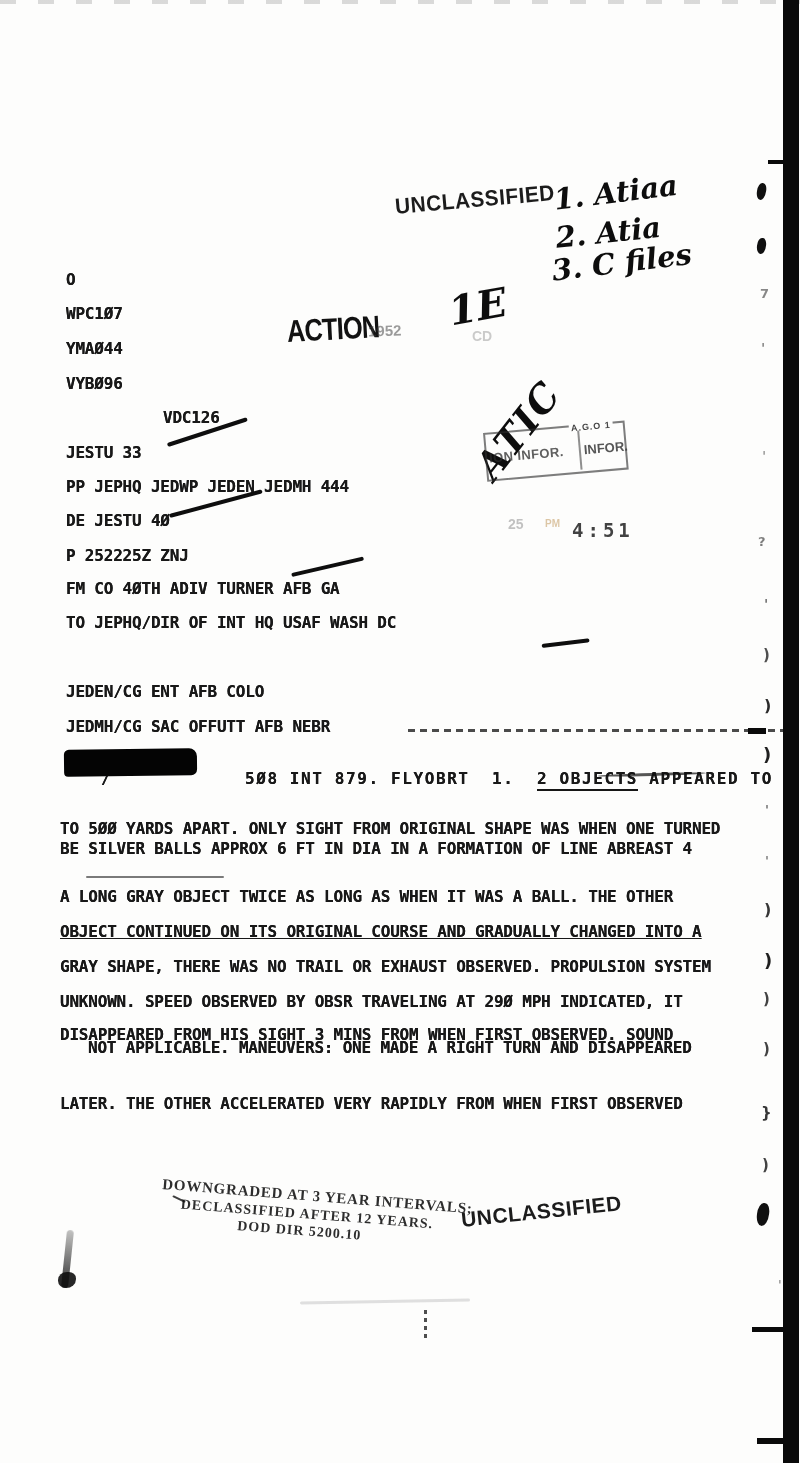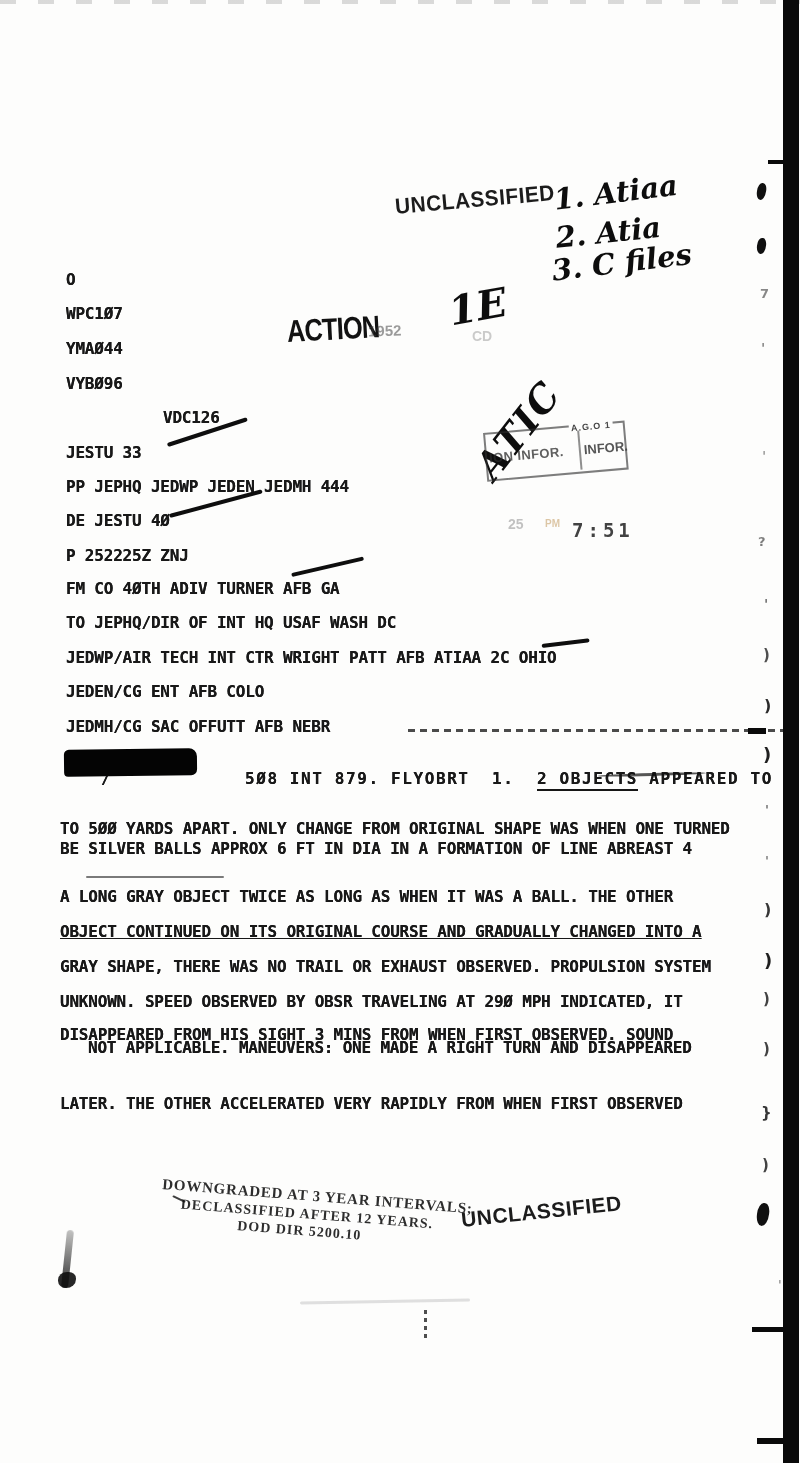--- a/index.html
+++ b/index.html
@@ -63,34 +63,33 @@
 
   <div class="agobox" style="left:483px;top:433px;width:138px;height:45px;transform:rotate(-5deg);transform-origin:0 0;opacity:.88;">
     <div class="stamp" style="left:84px;top:-4px;font-size:9px;letter-spacing:1px;color:#2e2e2e;background:#fdfdfc;padding:0 2px;">A.G.O 1</div>
     <div class="stamp" style="left:2px;top:16px;font-size:13px;letter-spacing:.4px;color:#2b2b2b;opacity:.85;">ION INFOR.</div>
     <div style="position:absolute;left:92px;top:4px;width:2px;height:39px;background:rgba(45,45,45,.6);"></div>
     <div class="stamp" style="left:97px;top:16px;font-size:13px;color:#2b2b2b;opacity:.9;">INFOR.</div>
   </div>
 
   <div class="stamp" style="left:508px;top:516px;font-size:14px;opacity:.35;color:#555;">25</div>
   <div class="stamp" style="left:545px;top:518px;font-size:10px;opacity:.35;color:#a16207;">PM</div>
-  <div class="stamp" style="left:572px;top:519px;font-size:19px;letter-spacing:4px;opacity:.85;color:#222;font-family:'DejaVu Sans Mono',monospace;">7:51</div>
+  <div class="stamp" style="left:572px;top:519px;font-size:19px;letter-spacing:4px;opacity:.85;color:#222;font-family:'DejaVu Sans Mono',monospace;">4:51</div>
 
   <div class="tw" style="left:66px;top:270px;">O</div>
   <div class="tw" style="left:66px;top:304px;">WPC1Ø7</div>
   <div class="tw" style="left:66px;top:339px;">YMAØ44</div>
   <div class="tw" style="left:66px;top:374px;">VYBØ96</div>
   <div class="tw" style="left:163px;top:408px;">VDC126</div>
   <div class="tw" style="left:66px;top:443px;">JESTU 33</div>
   <div class="tw" style="left:66px;top:477px;">PP JEPHQ JEDWP JEDEN JEDMH 444</div>
   <div class="tw" style="left:66px;top:511px;">DE JESTU 4Ø</div>
   <div class="tw" style="left:66px;top:546px;">P 252225Z ZNJ</div>
   <div class="tw" style="left:66px;top:579px;">FM CO 4ØTH ADIV TURNER AFB GA</div>
   <div class="tw" style="left:66px;top:613px;">TO JEPHQ/DIR OF INT HQ USAF WASH DC</div>
-  <div class="tw" style="left:66px;top:648px;">JEDWP/AIR TECH INT CTR WRIGHT PATT AFB ATIAA 2C OHIO</div>
   <div class="tw" style="left:66px;top:682px;">JEDEN/CG ENT AFB COLO</div>
   <div class="tw" style="left:66px;top:717px;">JEDMH/CG SAC OFFUTT AFB NEBR</div>
 
   <div class="stroke" style="left:168px;top:443px;width:84px;height:4px;transform:rotate(-18deg);transform-origin:0 100%;"></div>
   <div class="stroke" style="left:170px;top:514px;width:96px;height:4px;transform:rotate(-15deg);transform-origin:0 100%;"></div>
   <div class="stroke" style="left:292px;top:573px;width:74px;height:4px;transform:rotate(-13deg);transform-origin:0 100%;"></div>
   <div class="stroke" style="left:542px;top:644px;width:48px;height:4px;transform:rotate(-7deg);transform-origin:0 100%;"></div>
 
   <div class="dashline" style="left:408px;top:729px;width:375px;"></div>
   <div class="rbar" style="left:748px;top:728px;width:18px;height:6px;"></div>
@@ -98,21 +97,21 @@
   <div class="tw l1" style="left:56px;top:750px;">
     <span>/</span>
   </div>
   <div class="redact" style="left:64px;top:749px;width:133px;height:27px;"></div>
   <div class="tw l1" style="left:200px;top:750px;">
     <span>5Ø8 INT 879. FLYOBRT  1.  </span><span class="u2">2 OBJECTS</span><span> APPEARED TO</span>
   </div>
   <div class="stroke" style="left:598px;top:773px;width:108px;height:3px;opacity:.7;transform:rotate(-1.5deg);border-radius:50%;"></div>
 
   <div class="tw" style="left:60px;top:812px;margin-top:27px;">BE SILVER BALLS APPROX 6 FT IN DIA IN A FORMATION OF LINE ABREAST 4</div>
-  <div class="tw" style="left:60px;top:819px;">TO 5ØØ YARDS APART. ONLY CHANGE FROM ORIGINAL SHAPE WAS WHEN ONE TURNED</div>
+  <div class="tw" style="left:60px;top:819px;">TO 5ØØ YARDS APART. ONLY SIGHT FROM ORIGINAL SHAPE WAS WHEN ONE TURNED</div>
   <div class="stroke" style="left:86px;top:876px;width:138px;height:2px;opacity:.55;"></div>
   <div class="tw" style="left:60px;top:887px;">A LONG GRAY OBJECT TWICE AS LONG AS WHEN IT WAS A BALL. THE OTHER</div>
   <div class="tw" style="left:60px;top:922px;text-decoration:underline;">OBJECT CONTINUED ON ITS ORIGINAL COURSE AND GRADUALLY CHANGED INTO A</div>
   <div class="tw" style="left:60px;top:957px;">GRAY SHAPE, THERE WAS NO TRAIL OR EXHAUST OBSERVED. PROPULSION SYSTEM</div>
   <div class="tw" style="left:60px;top:992px;">UNKNOWN. SPEED OBSERVED BY OBSR TRAVELING AT 29Ø MPH INDICATED, IT</div>
   <div class="tw" style="left:60px;top:1025px;">DISAPPEARED FROM HIS SIGHT 3 MINS FROM WHEN FIRST OBSERVED. SOUND</div>
   <div class="tw" style="left:60px;top:1038px;margin-left:28px;">NOT APPLICABLE. MANEUVERS: ONE MADE A RIGHT TURN AND DISAPPEARED</div>
   <div class="tw" style="left:60px;top:1094px;">LATER. THE OTHER ACCELERATED VERY RAPIDLY FROM WHEN FIRST OBSERVED</div>
 
   <div style="position:absolute;left:163px;top:1176px;transform:rotate(4.5deg);transform-origin:0 0;opacity:.93;">

